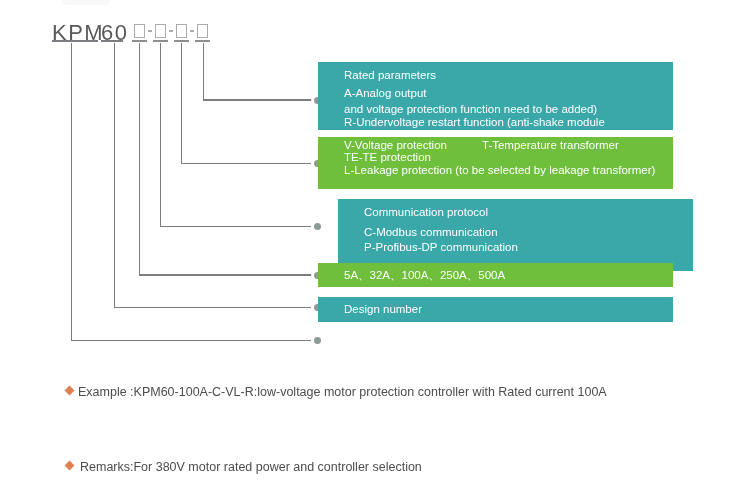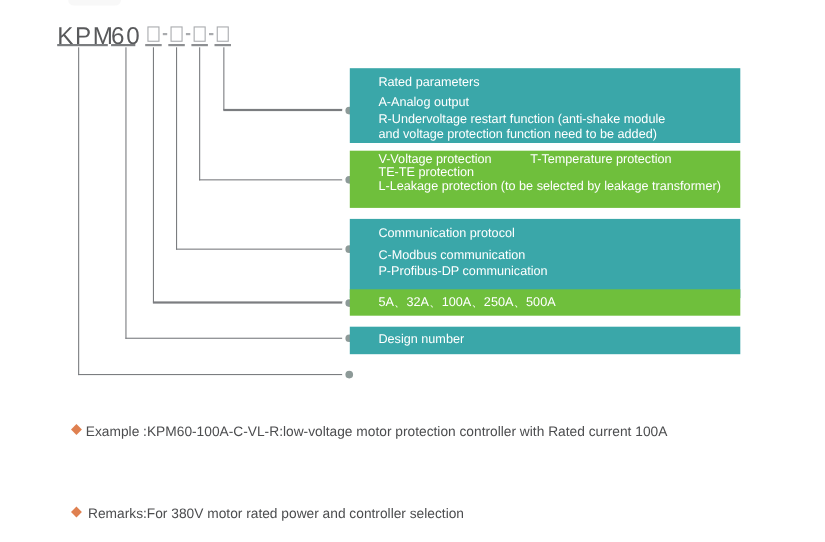--- a/index.html
+++ b/index.html
@@ -37,21 +37,21 @@
   .bar.green { background:#6fbf3c; }
   .bar .pad { padding-left:26px; padding-right:8px; }
   .bar-single { display:flex; align-items:center; }
   .bar1 { top:62px;  height:68px; padding-top:7px; }
   .bar1 .title { margin-bottom:5px; }
   .bar1 .l1 { margin-bottom:3px; }
   .bar1 .l2, .bar1 .l3 { line-height:12.5px; }
   .bar2 { top:137px; height:52px; padding-top:2px; line-height:12.3px; }
   .bar2 .cols { display:flex; }
   .bar2 .cols .c1 { width:138px; }
-  .bar3 { top:199px; height:72px; padding-top:7px; }
+  .bar3 { top:199px; height:72px; padding-top:7px;margin-left:20px; }
   .bar3 .title { margin-bottom:6px; }
   .bar3 .l1, .bar3 .l2 { line-height:14.5px; }
   .bar4 { top:263px; height:24px; }
   .bar5 { top:297px; height:25px; }
   .bar6 { top:330px; height:24px; letter-spacing:0.4px; }
   
   .diamond {
     position:absolute; width:7px; height:7px; background:#df8050;
     transform:rotate(45deg);
   }
@@ -105,28 +105,28 @@
   <div class="dot" style="top:93.5px;"></div>
   <div class="dot" style="top:157px;"></div>
   <div class="dot" style="top:220px;"></div>
   <div class="dot" style="top:268.5px;"></div>
   <div class="dot" style="top:301px;"></div>
   <div class="dot" style="top:334px;"></div>
 
   <div class="bar teal bar1">
     <div class="pad title">Rated parameters</div>
     <div class="pad l1">A-Analog output</div>
+    <div class="pad l3">and voltage protection function need to be added)</div>
     <div class="pad l2">R-Undervoltage restart function (anti-shake module</div>
-    <div class="pad l3">and voltage protection function need to be added)</div>
   </div>
 
   <div class="bar green bar2">
     <div class="pad cols">
       <span class="c1">V-Voltage protection</span>
-      <span class="c2">T-Temperature protection</span>
+      <span class="c2">T-Temperature transformer</span>
     </div>
     <div class="pad">TE-TE protection</div>
     <div class="pad">L-Leakage protection (to be selected by leakage transformer)</div>
   </div>
 
   <div class="bar teal bar3">
     <div class="pad title">Communication protocol</div>
     <div class="pad l1">C-Modbus communication</div>
     <div class="pad l2">P-Profibus-DP communication</div>
   </div>

